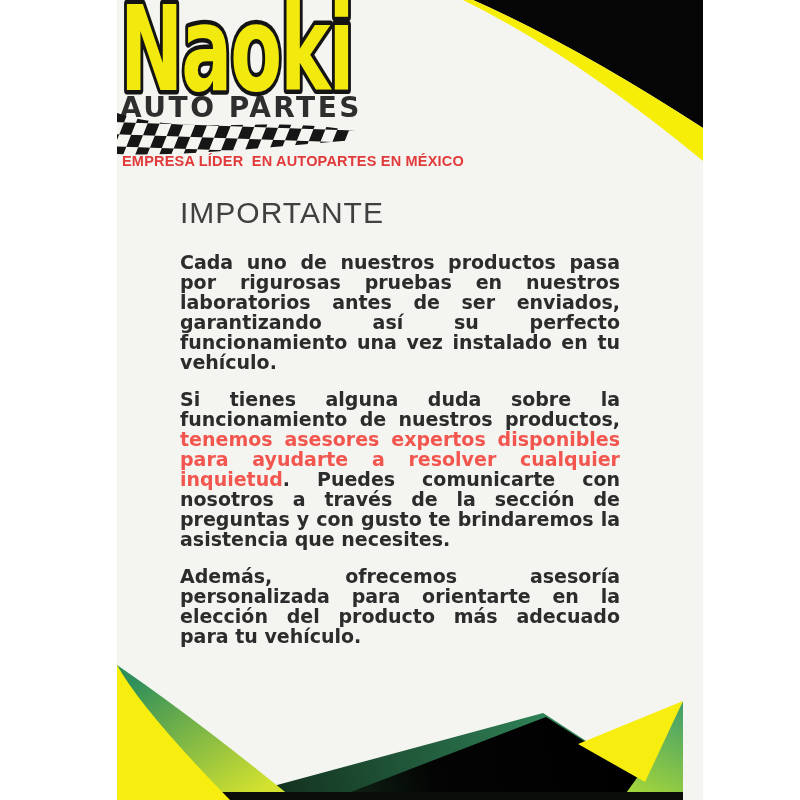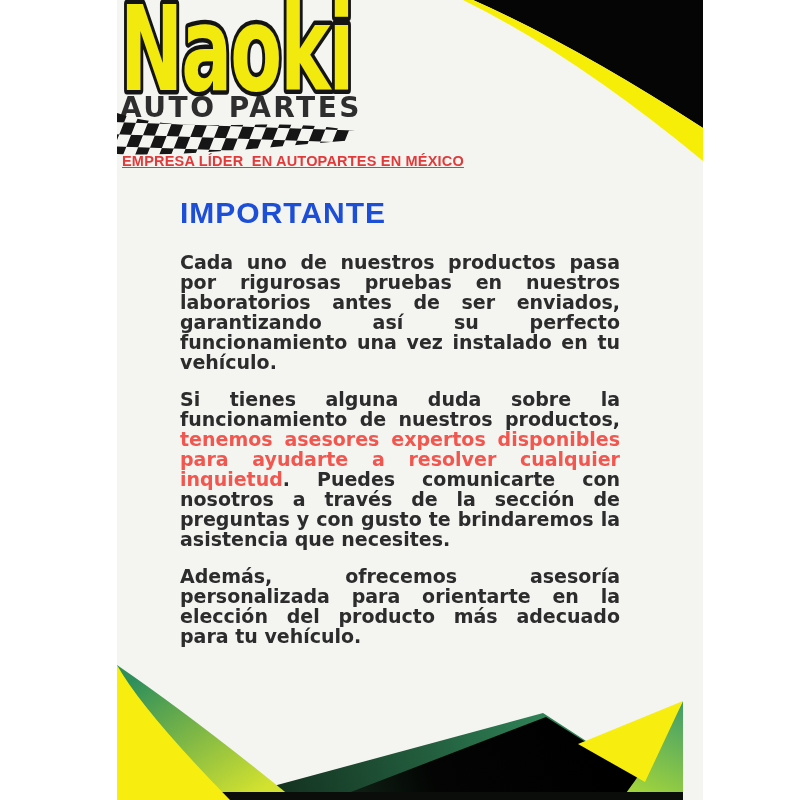--- a/index.html
+++ b/index.html
@@ -19,28 +19,27 @@
   .brand-sub{
     position:absolute;left:3px;top:91px;
     font-size:28px;font-weight:bold;letter-spacing:2.5px;color:#2e2e2e;
     font-family:"DejaVu Sans",sans-serif;white-space:nowrap;text-align:center;
   }
   .flag-svg{position:absolute;left:0;top:110px;width:242px;height:48px;}
   .tagline{
     position:absolute;left:5px;top:153px;
     font-size:14.5px;font-weight:bold;letter-spacing:0.2px;color:#e13a3a;
     white-space:pre;
-    text-decoration:underline;
   }
   .content{
     position:absolute;left:63px;top:196px;width:440px;
   }
   .content h1{
     margin:0 0 22px 0;
-    font-size:30px;font-weight:700;letter-spacing:1px;color:#1d4ed8;
+    font-size:30px;font-weight:400;letter-spacing:1px;color:#404040;
   }
   .content p{
     margin:0 0 17px 0;
     font-size:19px;line-height:20px;font-weight:bold;color:#2c2c2c;
     text-align:justify;
     font-family:"DejaVu Sans",sans-serif;
   }
   .content p:last-child{margin-bottom:0;}
   .red-inline{color:#f2564f;}
 </style>

